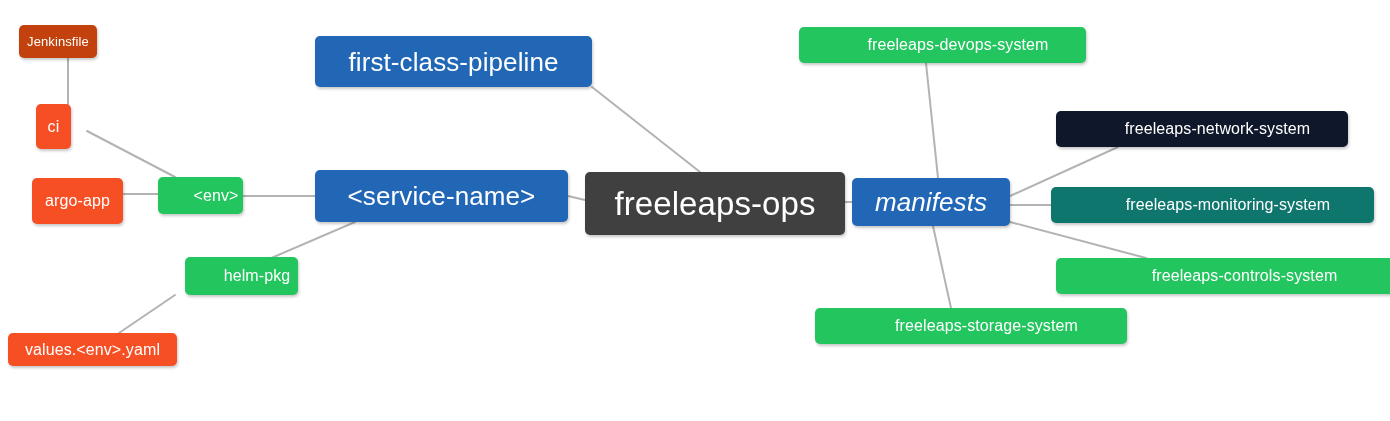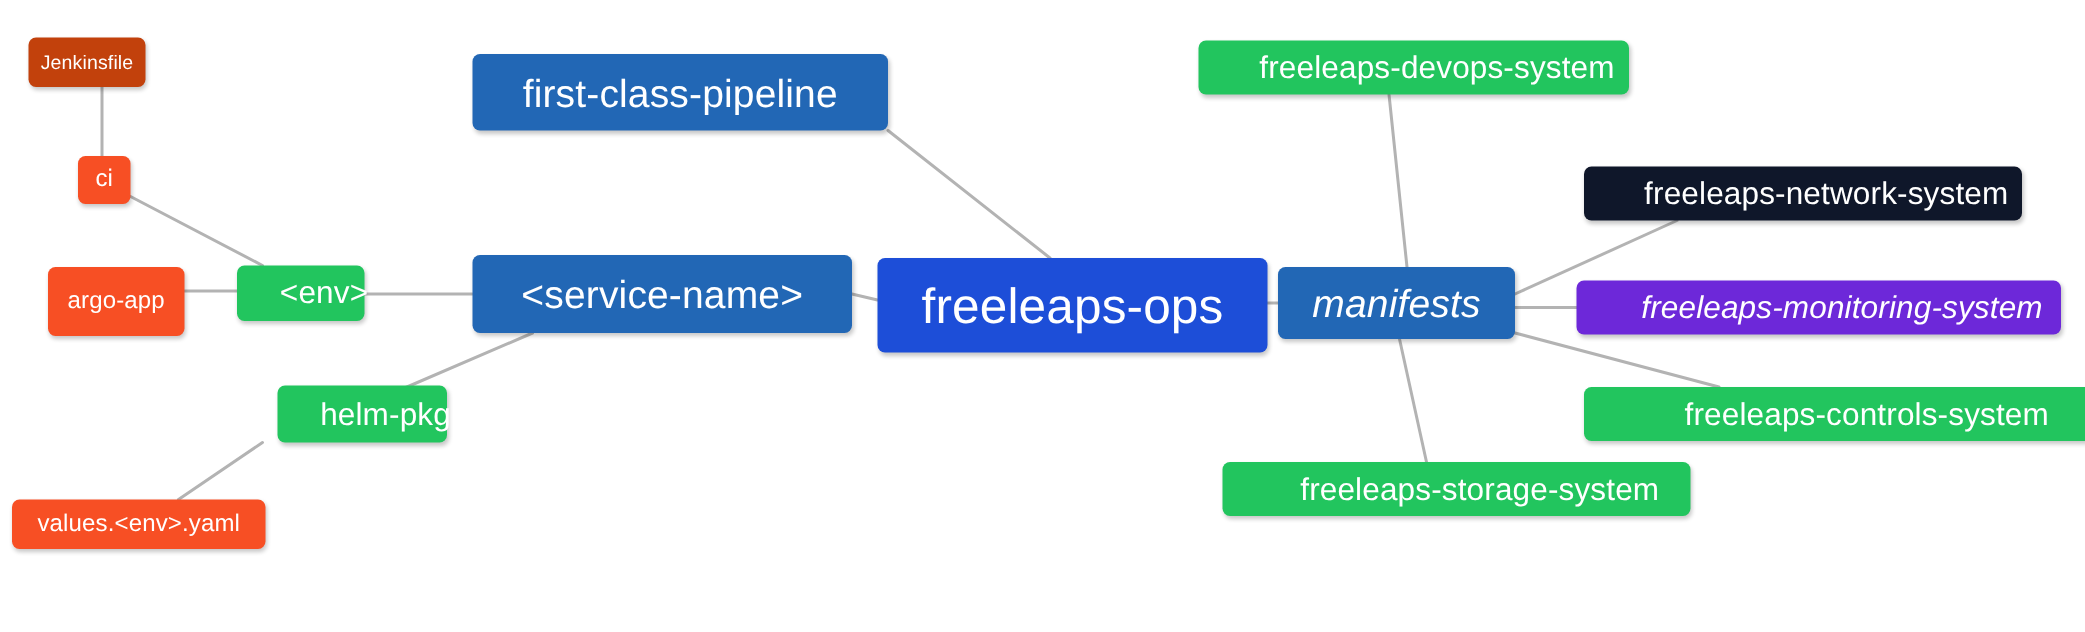--- a/index.html
+++ b/index.html
@@ -42,21 +42,21 @@
     z-index: 2;
     user-select: none;
   }
   .node-label {
     display: block;
     white-space: nowrap;
   }
   
   .lvl-root { font-size: 33px; }
   .lvl-1    { font-size: 26px; }
-  .lvl-2    { font-size: 21px; padding-left: 31px; }
+  .lvl-2    { font-size: 16px; padding-left: 31px; }
   .lvl-3    { font-size: 16px; }
   .lvl-4    { font-size: 13px; }
 </style>
 </head>
 <body>
 
 <div id="mindmap" style="width: 1390px; height: 421px; background: rgb(255, 255, 255);">
   <svg id="edges" width="1390" height="421" viewBox="0 0 1390 421" xmlns="http://www.w3.org/2000/svg">
       <line x1="592" y1="87" x2="700" y2="172" stroke="#b3b3b3" stroke-width="2" stroke-linecap="round"></line>
       <line x1="568" y1="196" x2="585" y2="200" stroke="#b3b3b3" stroke-width="2" stroke-linecap="round"></line>
@@ -67,21 +67,21 @@
       <line x1="68" y1="58" x2="68" y2="104" stroke="#b3b3b3" stroke-width="2" stroke-linecap="round"></line>
       <line x1="355" y1="222" x2="262" y2="262" stroke="#b3b3b3" stroke-width="2" stroke-linecap="round"></line>
       <line x1="175" y1="295" x2="119" y2="333" stroke="#b3b3b3" stroke-width="2" stroke-linecap="round"></line>
       <line x1="938" y1="178" x2="926" y2="63" stroke="#b3b3b3" stroke-width="2" stroke-linecap="round"></line>
       <line x1="1010" y1="196" x2="1118" y2="147" stroke="#b3b3b3" stroke-width="2" stroke-linecap="round"></line>
       <line x1="1010" y1="205" x2="1051" y2="205" stroke="#b3b3b3" stroke-width="2" stroke-linecap="round"></line>
       <line x1="1010" y1="222" x2="1146" y2="258" stroke="#b3b3b3" stroke-width="2" stroke-linecap="round"></line>
       <line x1="933" y1="226" x2="951" y2="308" stroke="#b3b3b3" stroke-width="2" stroke-linecap="round"></line>
     </svg>
   <div id="node-layer">
-      <div class="node lvl-root" style="left: 585px; top: 172px; width: 260px; height: 63px; background: #1d4ed8;">
+      <div class="node lvl-root" style="left: 585px; top: 172px; width: 260px; height: 63px; background: #404040;">
         <span class="node-label">freeleaps-ops</span>
       </div>
       <div class="node lvl-1" style="left: 315px; top: 36px; width: 277px; height: 51px; background: rgb(34, 103, 181);">
         <span class="node-label">first-class-pipeline</span>
       </div>
       <div class="node lvl-1" style="left: 315px; top: 170px; width: 253px; height: 52px; background: rgb(34, 103, 181);">
         <span class="node-label">&lt;service-name&gt;</span>
       </div>
       <div class="node lvl-1" style="left: 852px; top: 178px; width: 158px; height: 48px; background: rgb(34, 103, 181); font-style: italic;">
         <span class="node-label">manifests</span>
@@ -91,30 +91,30 @@
       </div>
       <div class="node lvl-2" style="left: 149px; top: 257px; width: 113px; height: 38px; background: rgb(34, 197, 94); margin-left: 36px;">
         <span class="node-label">helm-pkg</span>
       </div>
       <div class="node lvl-2" style="left: 799px; top: 27px; width: 287px; height: 36px; background: rgb(34, 197, 94);">
         <span class="node-label">freeleaps-devops-system</span>
       </div>
       <div class="node lvl-2" style="left: 1056px; top: 111px; width: 292px; height: 36px; background: #0f172a;">
         <span class="node-label">freeleaps-network-system</span>
       </div>
-      <div class="node lvl-2" style="left: 1051px; top: 187px; width: 323px; height: 36px; background: #6d28d9; font-style: italic;">
+      <div class="node lvl-2" style="left: 1051px; top: 187px; width: 323px; height: 36px; background: #0f766e;">
         <span class="node-label">freeleaps-monitoring-system</span>
       </div>
       <div class="node lvl-2" style="left: 1056px; top: 258px; width: 346px; height: 36px; background: rgb(34, 197, 94);">
         <span class="node-label">freeleaps-controls-system</span>
       </div>
       <div class="node lvl-2" style="left: 815px; top: 308px; width: 312px; height: 36px; background: rgb(34, 197, 94);">
         <span class="node-label">freeleaps-storage-system</span>
       </div>
-      <div class="node lvl-3" style="left: 52px; top: 104px; width: 35px; height: 32px; background: rgb(247, 79, 36);">
+      <div class="node lvl-3" style="left: 36px; top: 104px; width: 35px; height: 45px; background: rgb(247, 79, 36);">
         <span class="node-label">ci</span>
       </div>
       <div class="node lvl-3" style="left: 32px; top: 178px; width: 91px; height: 46px; background: rgb(247, 79, 36); justify-content: center;">
         <span class="node-label">argo-app</span>
       </div>
       <div class="node lvl-3" style="left: 8px; top: 333px; width: 169px; height: 33px; background: rgb(247, 79, 36); justify-content: center;">
         <span class="node-label">values.&lt;env&gt;.yaml</span>
       </div>
       <div class="node lvl-4" style="left: 19px; top: 25px; width: 78px; height: 33px; background: #c2410c;">
         <span class="node-label">Jenkinsfile</span>

